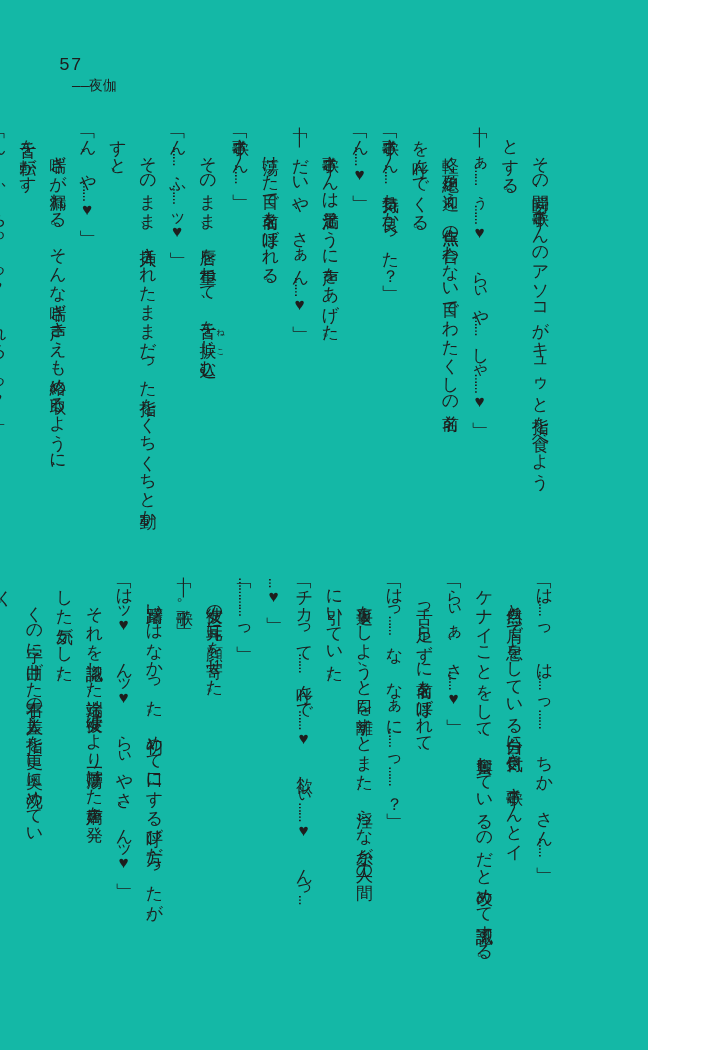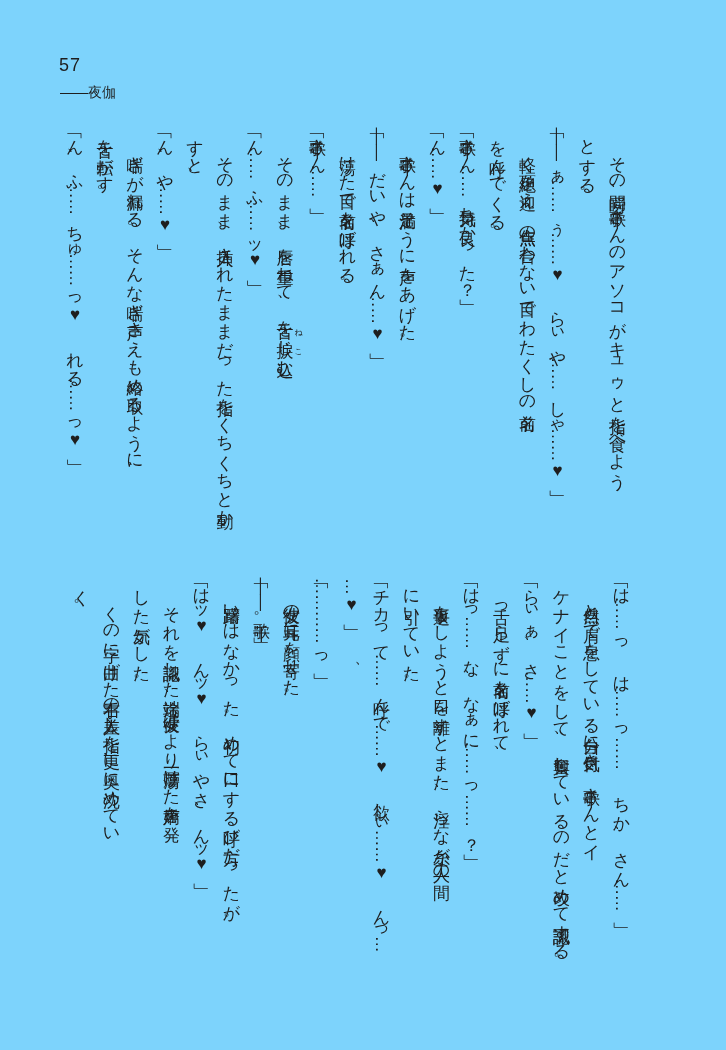--- a/index.html
+++ b/index.html
@@ -1,37 +1,36 @@
 <!DOCTYPE html>
 <html lang="ja"><head>
 <meta charset="utf-8">
 <style>
   html, body { margin: 0; padding: 0; }
   .page {
     position: relative;
-    width: 726px;
+    width: 648px;
     height: 1050px;
-    background: #7dd3fc;
+    background: #14b8a6;
     color: #1e1e1e;
-    font-family: Liberation Sans, sans-serif;
+    font-family: Liberation Mono, monospace;
     overflow: hidden;
   }
   .pagenum {
     position: absolute;
     left: 59px;
     top: 55px;
     font-size: 18px;
     letter-spacing: 1px;
   }
   .chapter-header {
     position: absolute;
-    left: 60px;
+    left: 72px;
     top: 77px;
     font-size: 14px;
-    margin-top: 7px;
   }
   .band {
     position: absolute;
     writing-mode: vertical-rl;
     text-orientation: mixed;
     font-size: 17px;
     letter-spacing: -0.5px;
     line-height: 30px;
     white-space: nowrap;
   }

